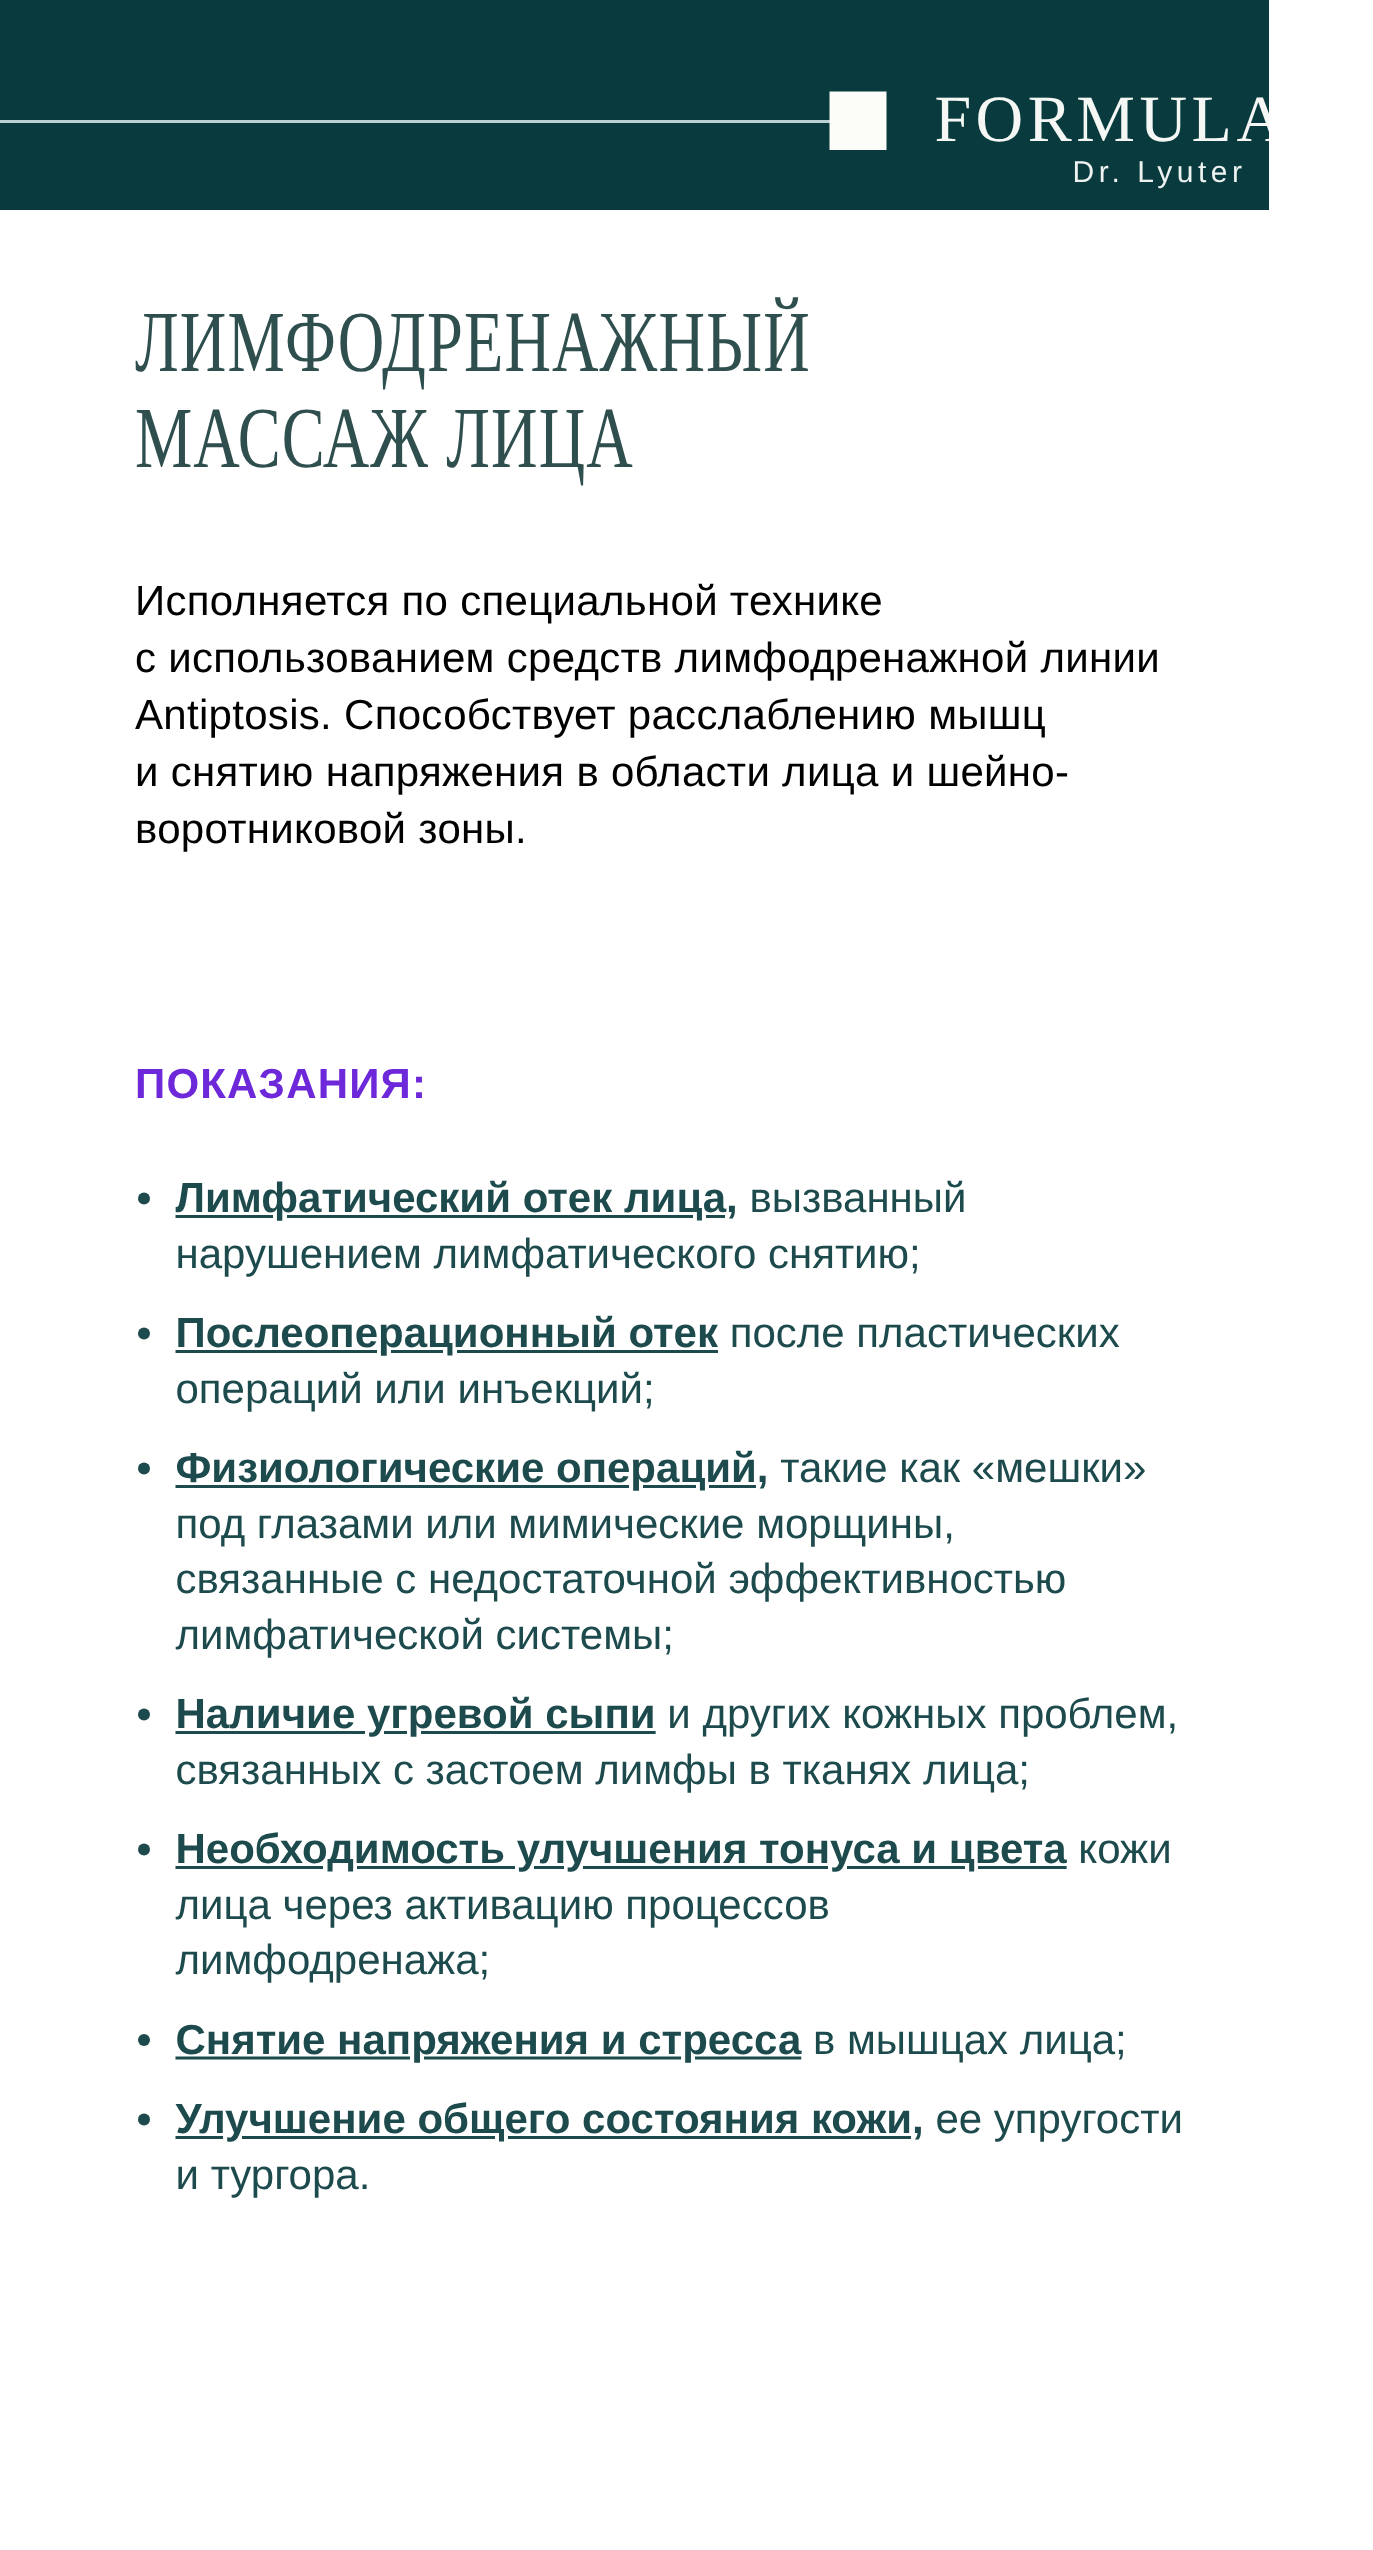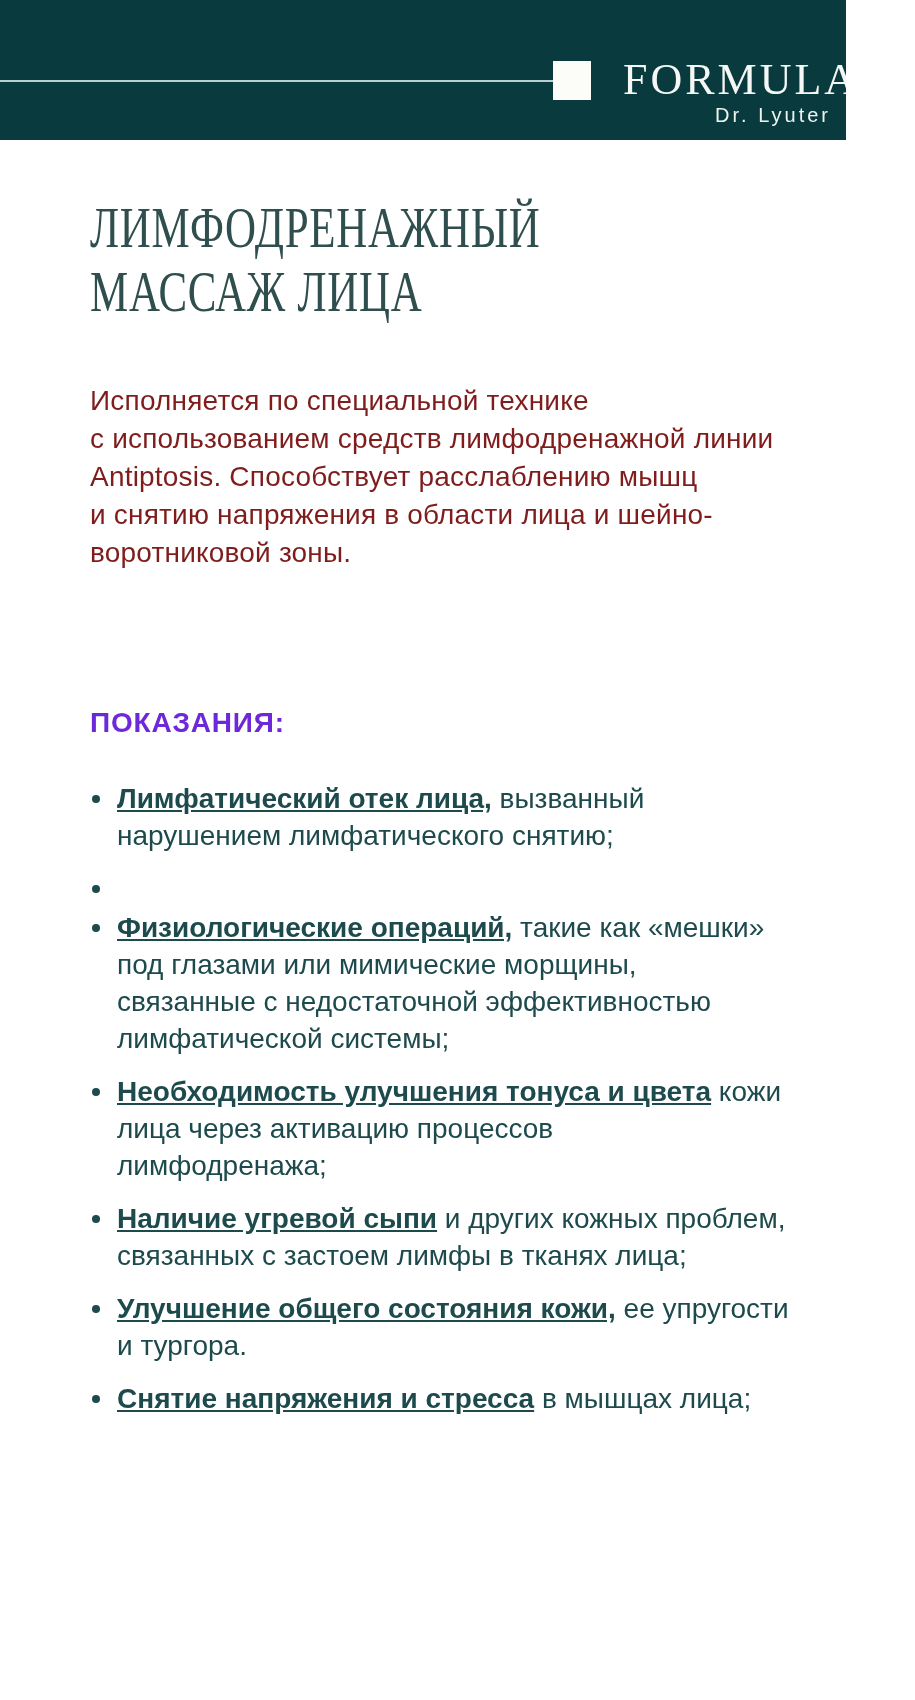--- a/index.html
+++ b/index.html
@@ -82,21 +82,21 @@
     transform: scaleX(0.74);
     transform-origin: left top;
     white-space: pre-line;
   }
   .intro {
     margin: 0;
     margin-top: 58px;
     font-size: 28px;
     line-height: 38px;
     letter-spacing: 0.2px;
-    color: #7f1d1d;
+    color: #000000;
     white-space: pre-line;
   }
   .section-heading {
     margin: 0;
     margin-top: 136px;
     font-size: 28px;
     line-height: 30px;
     font-weight: 700;
     letter-spacing: 0.8px;
     color: #6d28d9;
@@ -157,44 +157,46 @@
     <h2 class="section-heading">ПОКАЗАНИЯ:</h2>
 
     <ul class="bullets">
       <li class="bullet-item">
         <span class="bullet-dot"></span>
         <span class="bullet-text"><b>Лимфатический отек лица,</b><span> вызванный
 нарушением лимфатического снятию;</span></span>
       </li>
       <li class="bullet-item">
         <span class="bullet-dot"></span>
+        <span class="bullet-text"><b>Послеоперационный отек</b><span> после пластических
+операций или инъекций;</span></span>
       </li>
       <li class="bullet-item">
         <span class="bullet-dot"></span>
         <span class="bullet-text"><b>Физиологические операций,</b><span> такие как «мешки»
 под глазами или мимические морщины,
 связанные с недостаточной эффективностью
 лимфатической системы;</span></span>
       </li>
       <li class="bullet-item">
         <span class="bullet-dot"></span>
+        <span class="bullet-text"><b>Наличие угревой сыпи</b><span> и других кожных проблем,
+связанных с застоем лимфы в тканях лица;</span></span>
+      </li>
+      <li class="bullet-item">
+        <span class="bullet-dot"></span>
         <span class="bullet-text"><b>Необходимость улучшения тонуса и цвета</b><span> кожи
 лица через активацию процессов
 лимфодренажа;</span></span>
       </li>
       <li class="bullet-item">
         <span class="bullet-dot"></span>
-        <span class="bullet-text"><b>Наличие угревой сыпи</b><span> и других кожных проблем,
-связанных с застоем лимфы в тканях лица;</span></span>
+        <span class="bullet-text"><b>Снятие напряжения и стресса</b><span> в мышцах лица;</span></span>
       </li>
       <li class="bullet-item">
         <span class="bullet-dot"></span>
         <span class="bullet-text"><b>Улучшение общего состояния кожи,</b><span> ее упругости
 и тургора.</span></span>
       </li>
-      <li class="bullet-item">
-        <span class="bullet-dot"></span>
-        <span class="bullet-text"><b>Снятие напряжения и стресса</b><span> в мышцах лица;</span></span>
-      </li>
     </ul>
 
   </main>
 </div>
 
 </body></html>

